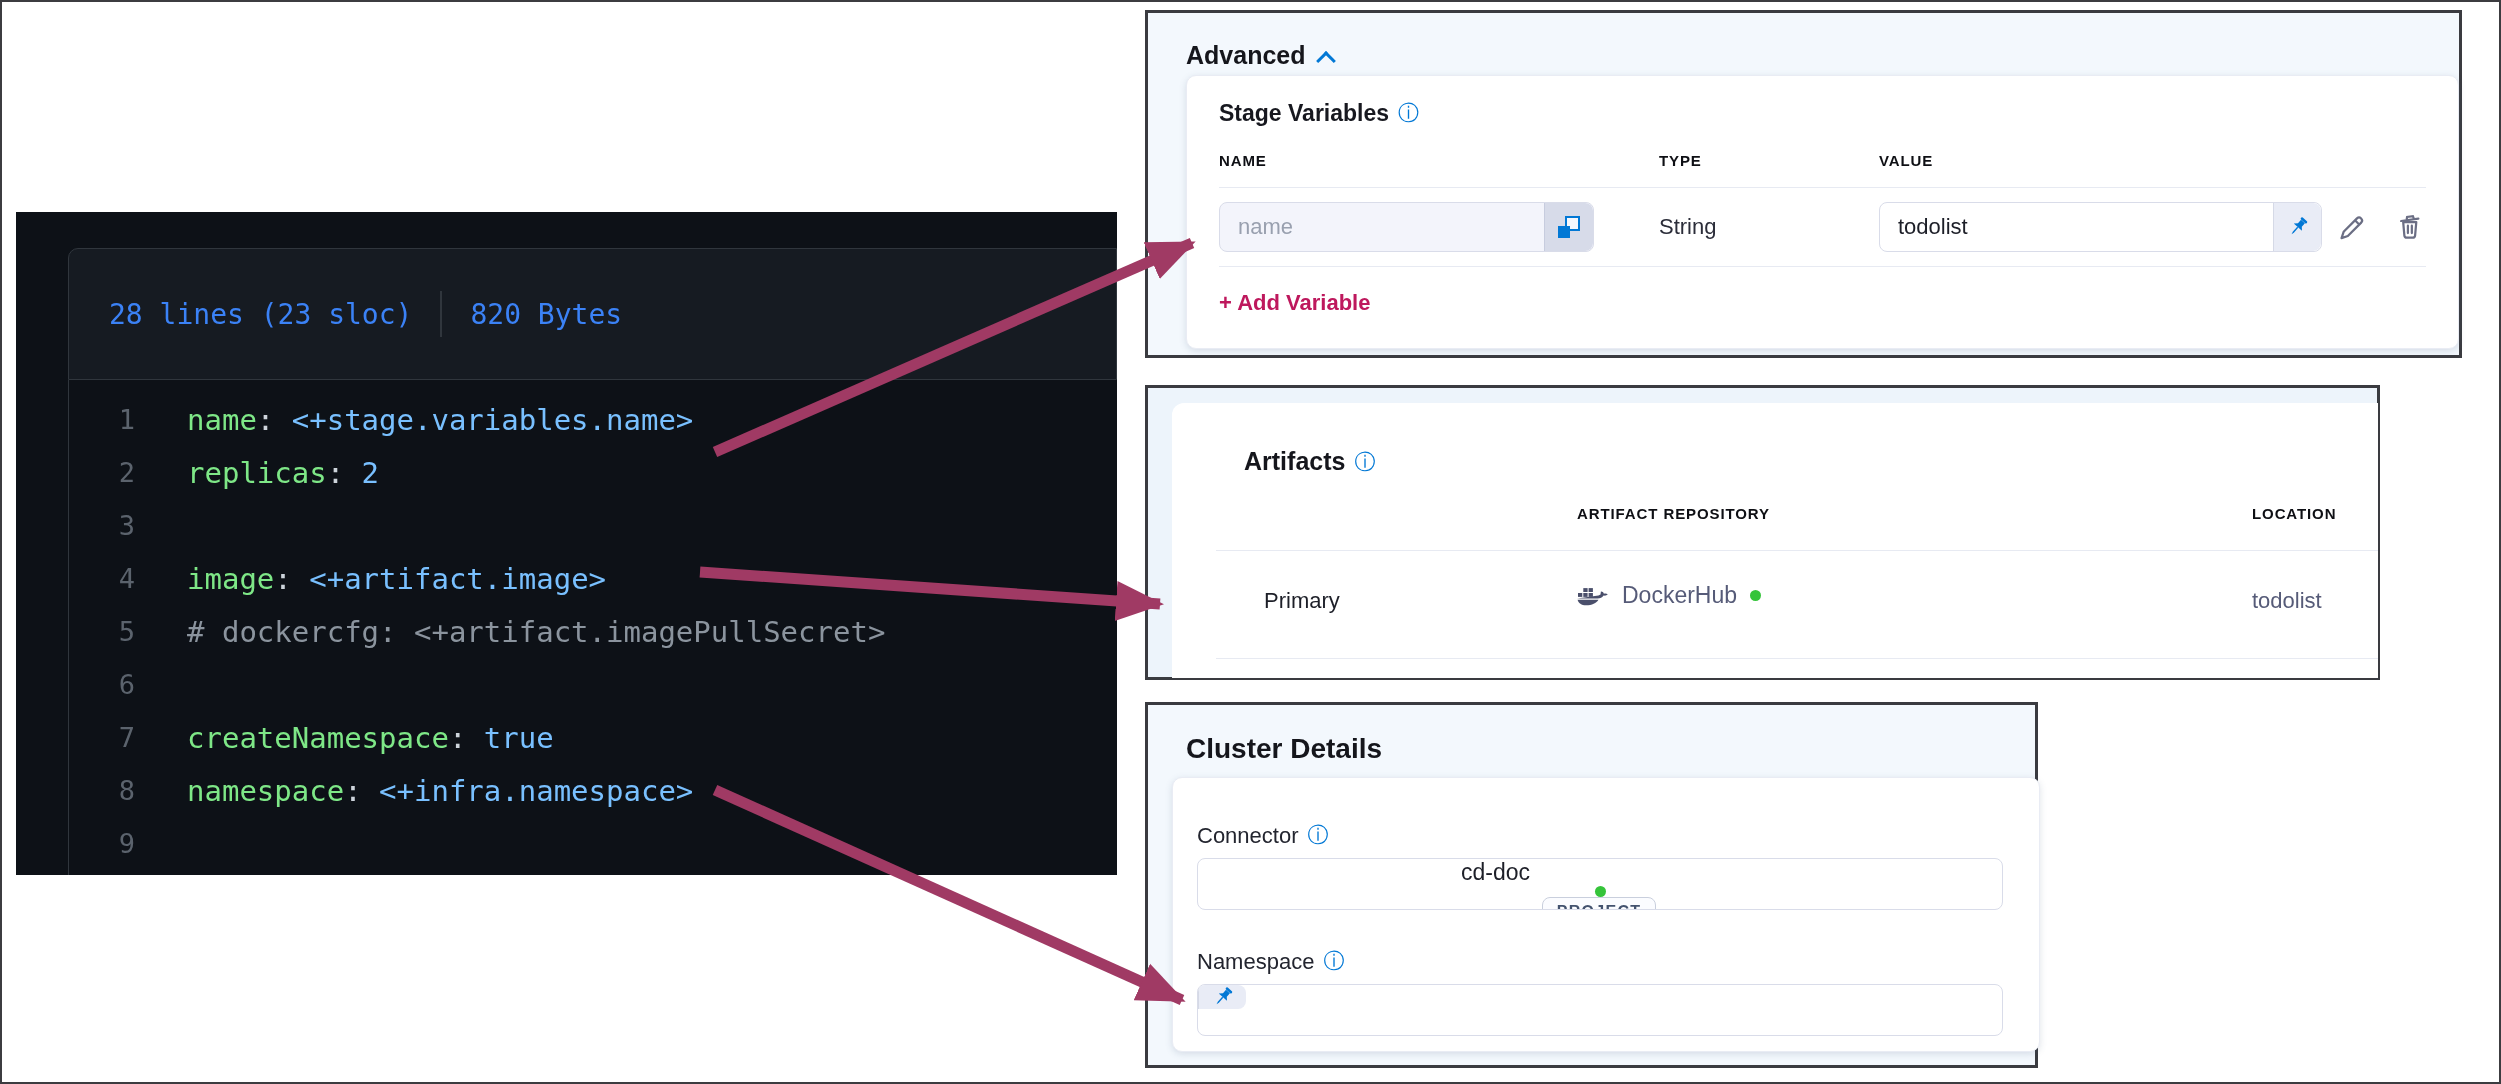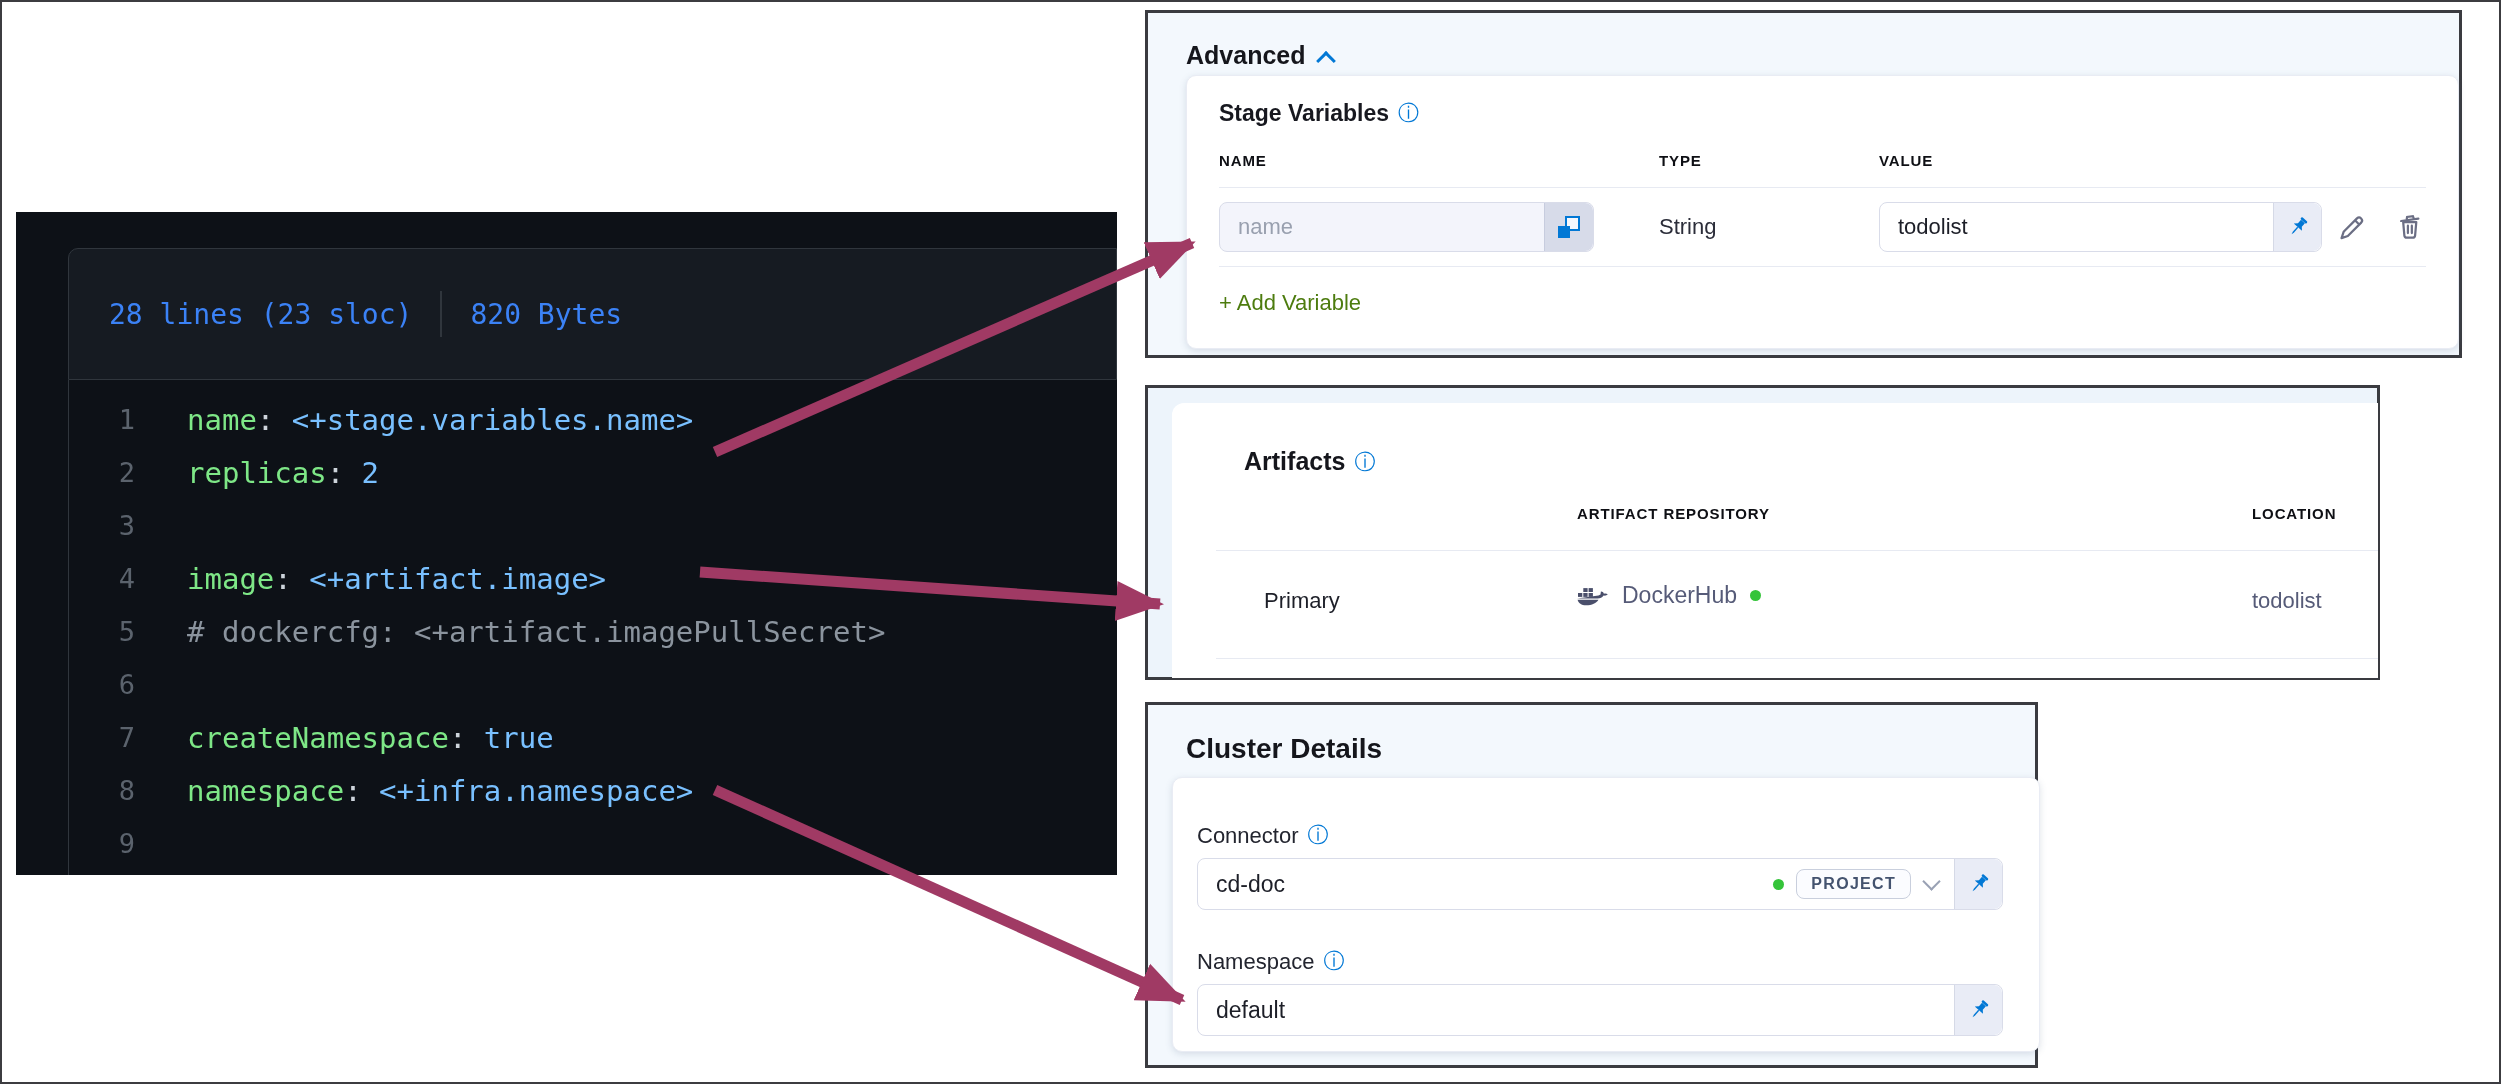--- a/index.html
+++ b/index.html
@@ -40,38 +40,38 @@
   .sv-row-name{left:32px;top:126px;width:375px;height:50px;background:#f3f4fb;}
   .sv-row-name input{font-size:22px;color:#1d1f28;}
   .sv-row-name input::placeholder{color:#99a0af;opacity:1;}
   .copy-btn{position:relative;width:48px;align-self:stretch;background:#d7dbe9;border-left:1px solid #c7ccde;border-radius:0 8px 8px 0;cursor:pointer;flex:none;}
   .copy-back{position:absolute;right:13px;top:13px;width:11px;height:11px;border:2.4px solid #0278d5;background:#f6f8fd;}
   .copy-front{position:absolute;left:13px;bottom:13px;width:12px;height:12px;background:#0278d5;}
   .sv-type{position:absolute;left:472px;top:126px;height:50px;display:flex;align-items:center;font-size:22px;color:#2b2d39;}
   .sv-row-value{left:692px;top:126px;width:443px;height:50px;}
   .sv-row-value input{font-size:22px;}
   .icon-btn{position:absolute;top:134px;width:34px;height:34px;cursor:pointer;}
-  .add-var{position:absolute;left:32px;top:214px;font-size:22px;font-weight:400;color:#4d7c0f;cursor:pointer;}
+  .add-var{position:absolute;left:32px;top:214px;font-size:22px;font-weight:700;color:#be185d;cursor:pointer;}
 
   
   .art{left:1145px;top:385px;width:1235px;height:295px;background:#edf4fb;}
   .art-card{left:24px;top:15px;right:-1px;bottom:-1px;border-radius:12px 0 0 0;box-shadow:none;border:none;}
   .art-title{position:absolute;left:72px;top:44px;font-size:25px;font-weight:700;color:#15161c;}
   .art-row{position:absolute;left:0;right:0;top:170px;height:60px;}
   .art-primary{position:absolute;left:92px;top:15px;font-size:22px;color:#1d1f28;}
   .repo-group{position:absolute;left:405px;top:9px;display:flex;align-items:center;gap:13px;text-align:center;}
   .repo-name{font-size:23px;color:#565b78;}
   .loc-cell{position:absolute;left:1080px;top:15px;font-size:22px;color:#565b78;}
 
   
   .clu{left:1145px;top:702px;width:893px;height:366px;}
   .clu-title{position:absolute;left:38px;top:28px;font-size:28px;font-weight:700;color:#15161c;}
   .clu-card{left:24px;top:72px;width:866px;height:273px;}
   .fld-label{position:absolute;left:24px;font-size:22px;color:#23252f;}
-  .clu-field{left:24px;width:806px;height:52px;}
+  .clu-field{left:24px;width:806px;height:52px;flex-direction:column;}
   .clu-field input{font-size:23px;}
   .scope-badge{flex:none;font-size:16px;font-weight:700;letter-spacing:1.3px;color:#44536f;background:#fbfcff;border:1px solid #c9cfdd;border-radius:8px;padding:5px 14px;margin:0 14px 0 12px;}
   .sel-chev{flex:none;margin-right:16px;cursor:pointer;}
 
   
   .overlay{position:absolute;left:0;top:0;width:2501px;height:1084px;pointer-events:none;z-index:60;}
 </style>
 </head>
 <body>
 
@@ -198,21 +198,20 @@
                 <path d="M9.4 4.6h5.2v4.6l2.9 3H6.5l2.9-3z"></path>
                 <path d="M11.3 12.4h1.4v6.6l-.7 2.6-.7-2.6z"></path>
               </g>
             </svg>
         </span>
       </div>
       <div class="fld-label" style="top:170px;">
         <span>Namespace</span><span class="info-ic">ⓘ</span>
       </div>
       <div class="field clu-field" style="top:206px;">
-        <input readonly="" value="default" style="">
         <span class="pin-btn">
           <svg width="24" height="24" viewBox="0 0 24 24">
               <g fill="#0278d5" transform="rotate(42 12 12)">
                 <rect x="8.2" y="1.8" width="7.6" height="2.6" rx="1"></rect>
                 <path d="M9.4 4.6h5.2v4.6l2.9 3H6.5l2.9-3z"></path>
                 <path d="M11.3 12.4h1.4v6.6l-.7 2.6-.7-2.6z"></path>
               </g>
             </svg>
         </span>
       </div>

